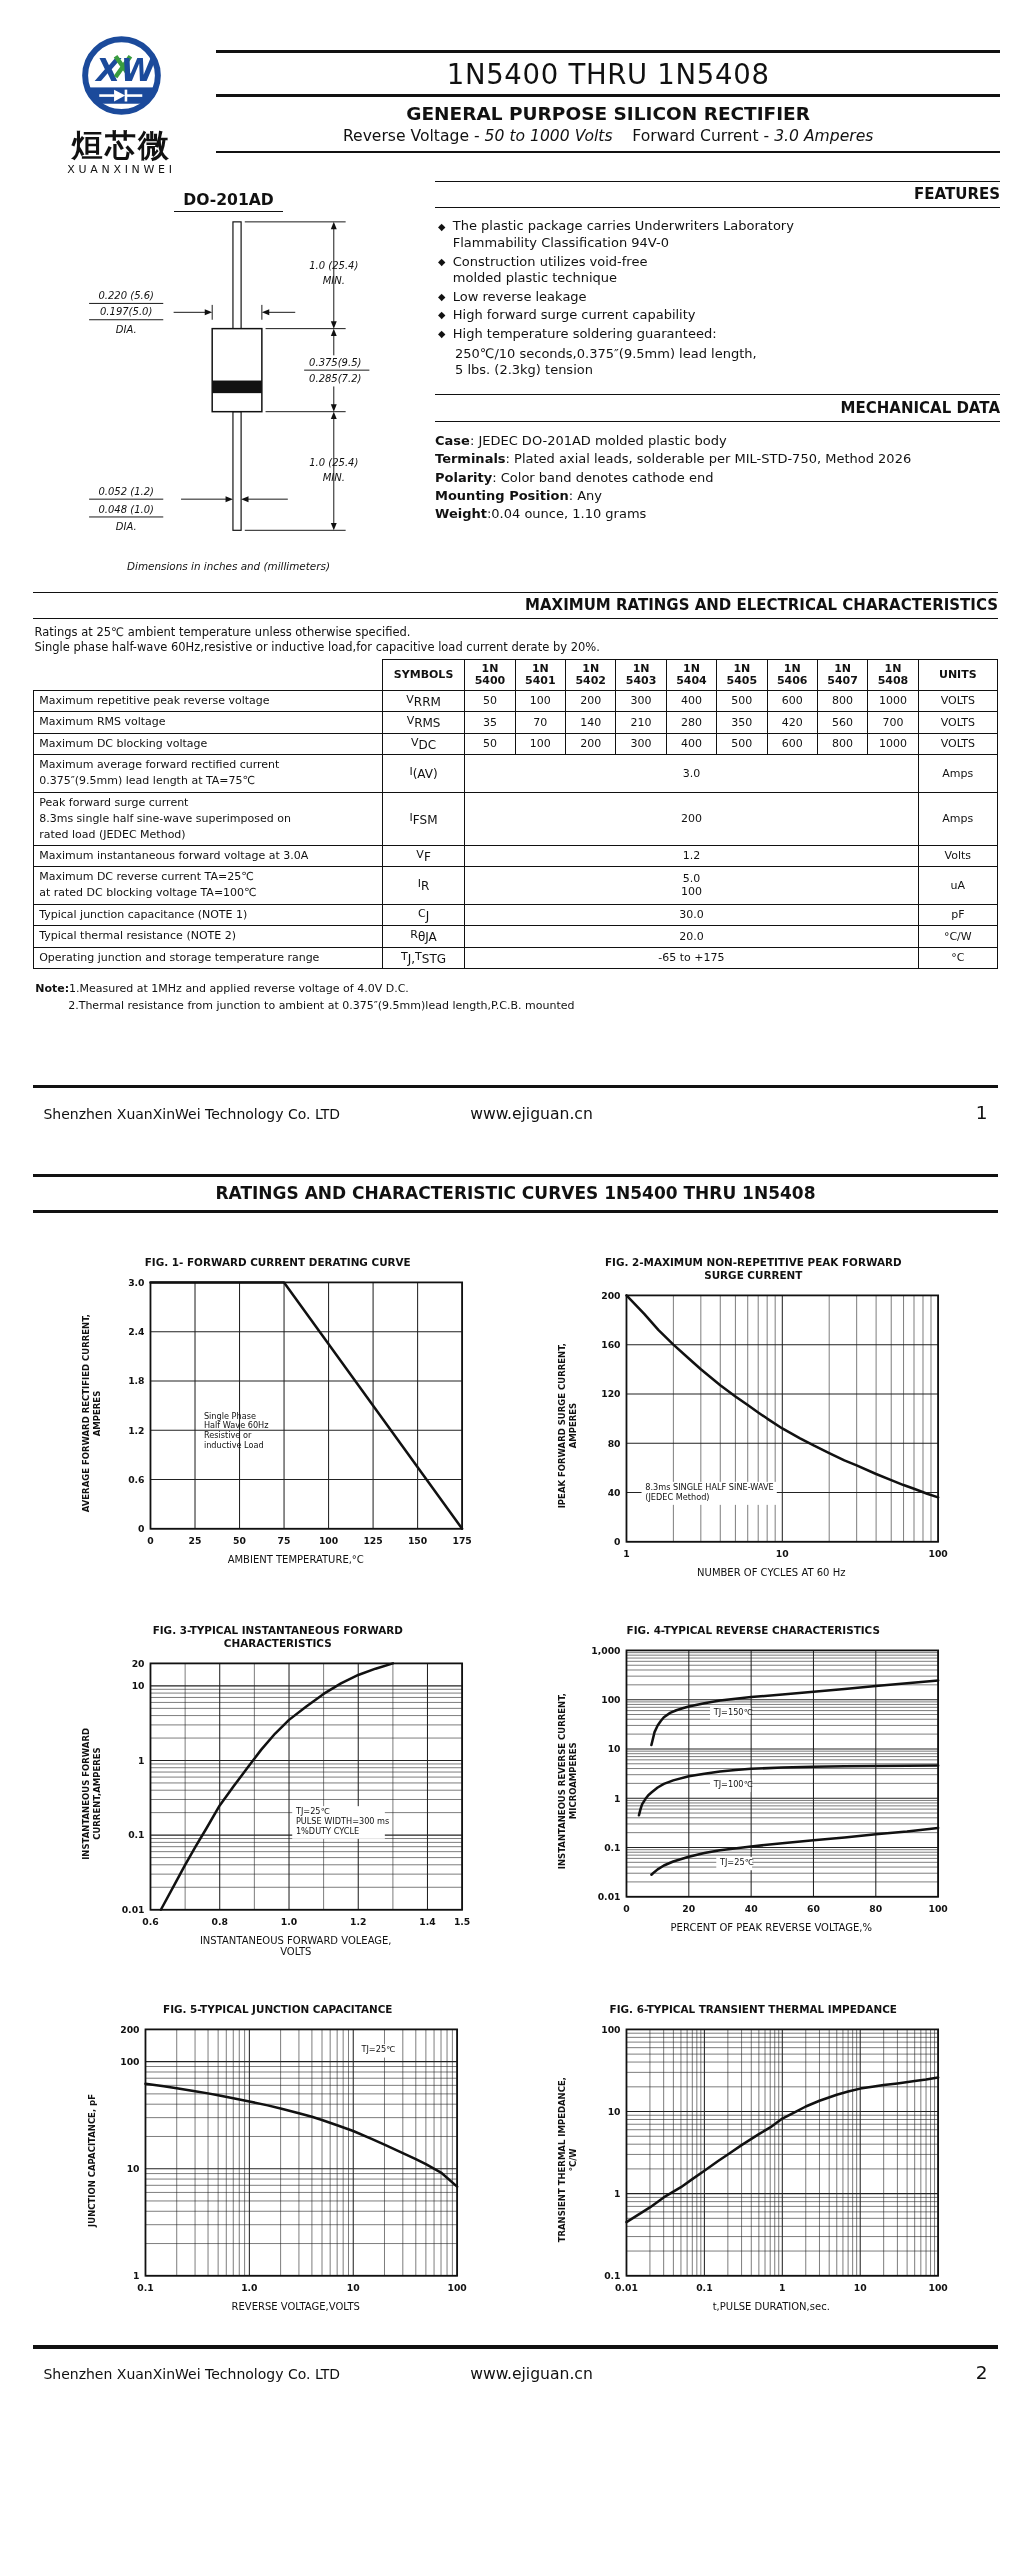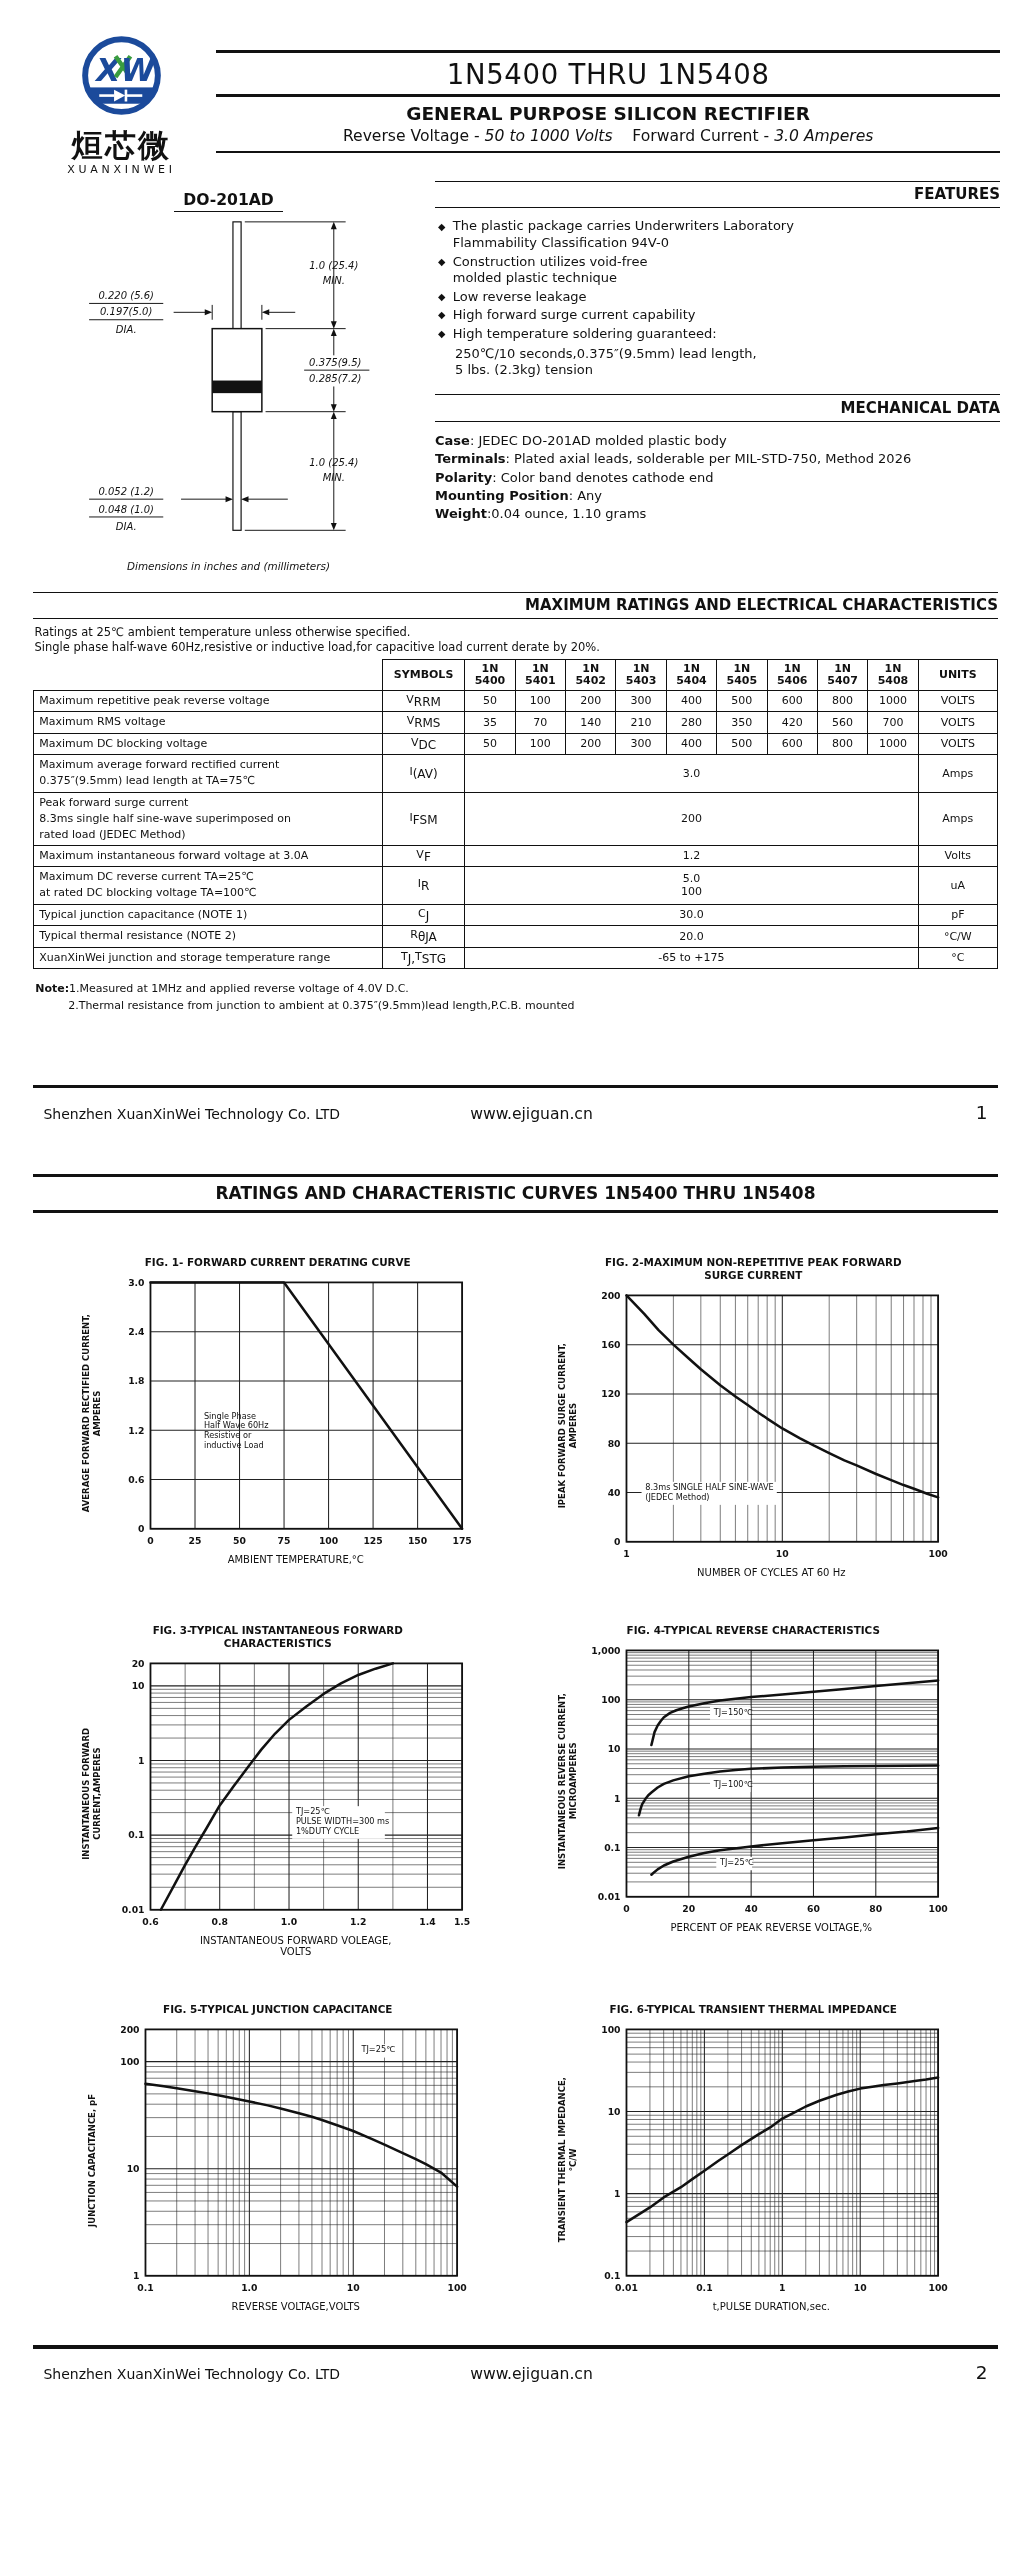--- a/index.html
+++ b/index.html
@@ -340,21 +340,21 @@
         <td class="vw" colspan="9">30.0</td>
         <td class="u">pF</td>
       </tr>
       <tr>
         <td class="p">Typical thermal resistance (NOTE 2)</td>
         <td class="s"><span>R</span><sub>θJA</sub></td>
         <td class="vw" colspan="9">20.0</td>
         <td class="u">°C/W</td>
       </tr>
       <tr>
-        <td class="p">XuanXinWei junction and storage temperature range</td>
+        <td class="p">Operating junction and storage temperature range</td>
         <td class="s"><span>T</span><sub>J,</sub><span>T</span><sub>STG</sub></td>
         <td class="vw" colspan="9">-65 to +175</td>
         <td class="u">°C</td>
       </tr>
     </tbody>
       </table>
     <div class="notes">
       <div><b>Note:</b><span>1.Measured at 1MHz and applied reverse voltage of 4.0V D.C.</span></div>
       <div style="padding-left:33px;"><span>2.Thermal resistance from junction to ambient  at 0.375″(9.5mm)lead length,P.C.B. mounted</span></div>
     </div>

